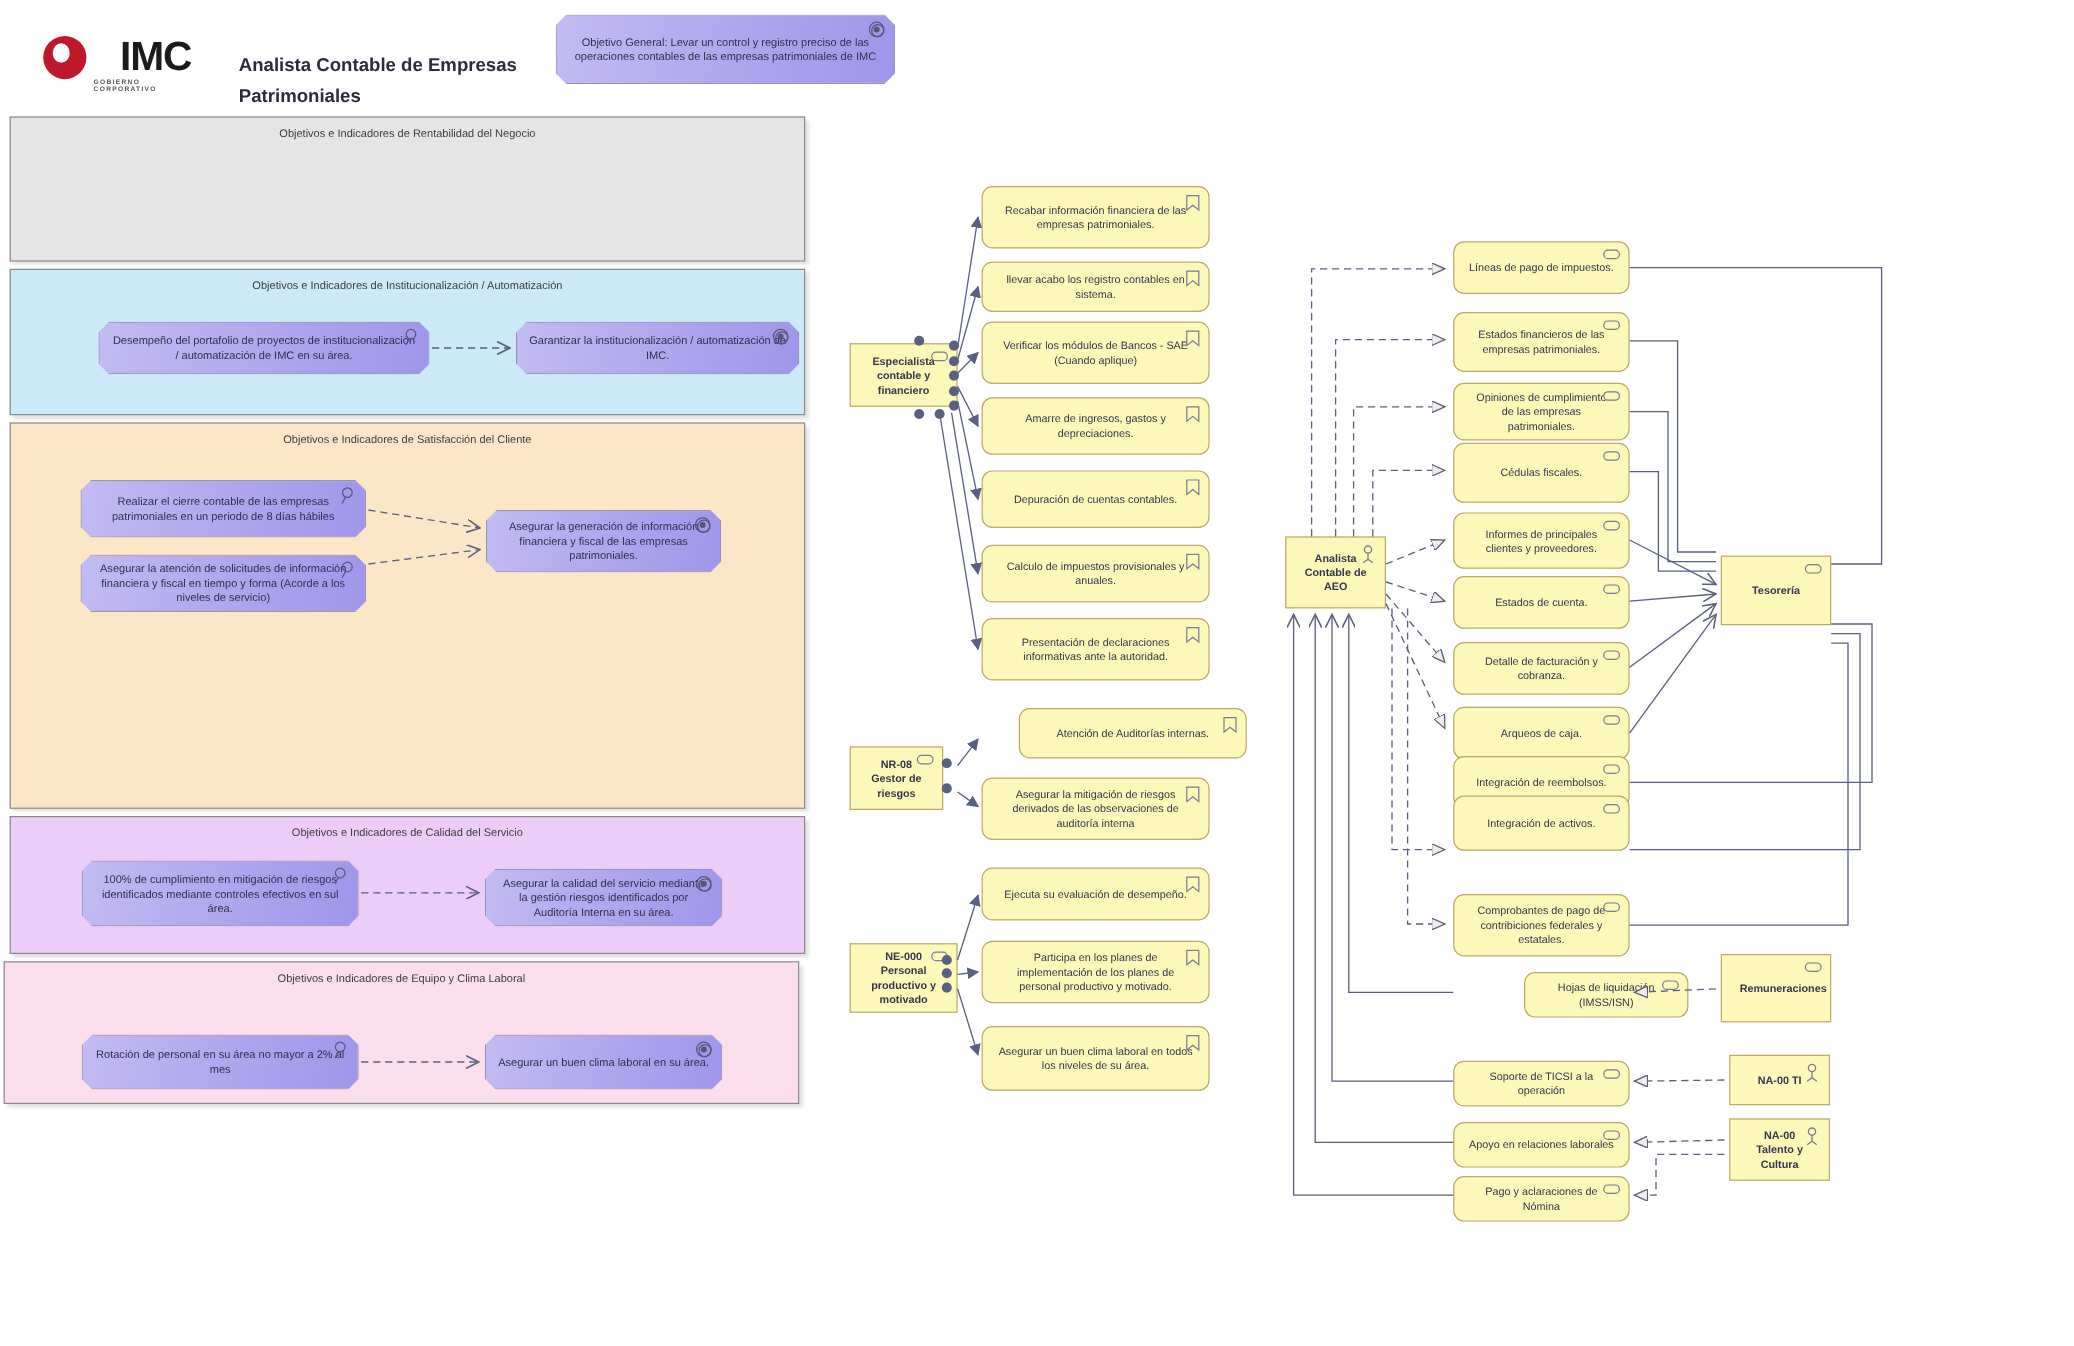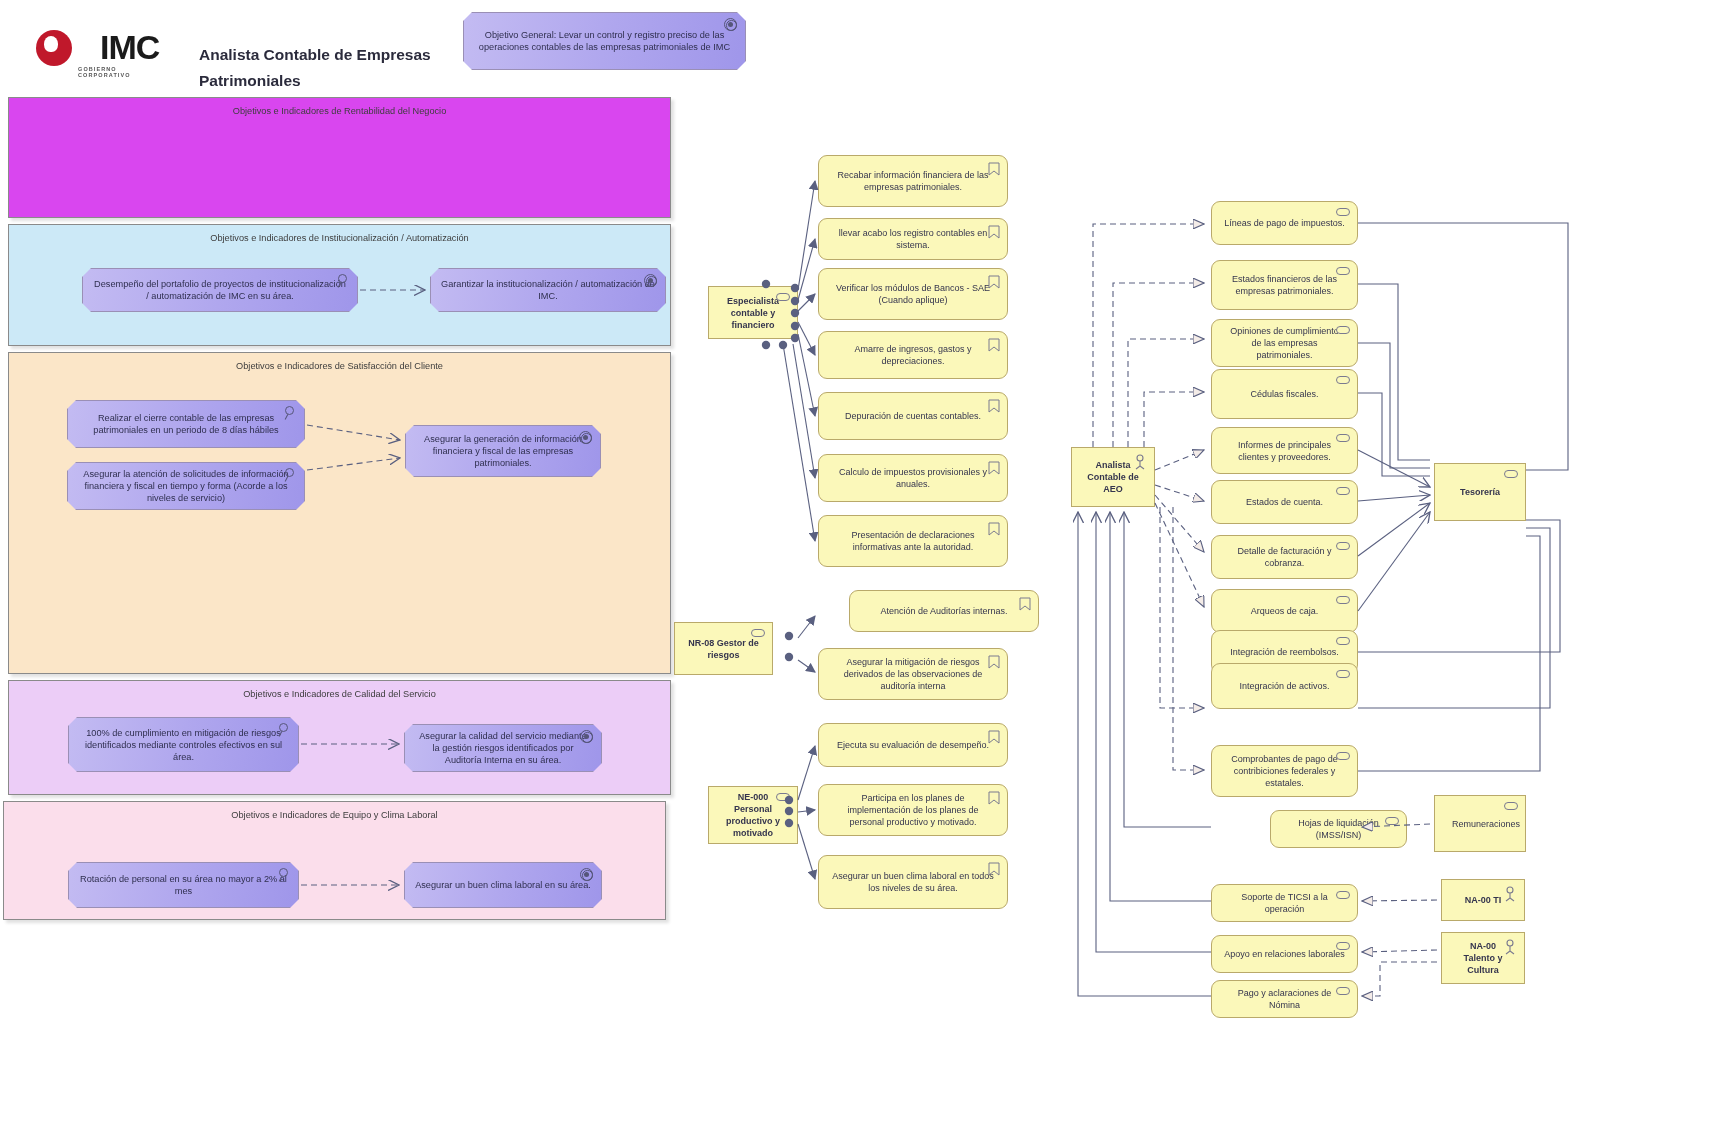--- a/index.html
+++ b/index.html
@@ -105,21 +105,21 @@
     <div class="logo-text">IMC</div>
     <div class="logo-sub">GOBIERNO CORPORATIVO</div>
   </div>
   <div class="page-title">Analista Contable de Empresas Patrimoniales</div>
 
   <div class="mot" style="left:463px; top:12px; width:283px; height:58px;">
     <span class="ico ico-driver"></span>
     <span>Objetivo General: Levar un control y registro preciso de las operaciones contables de las empresas patrimoniales de IMC</span>
   </div>
 
-  <div class="band" style="left:8px; top:97px; width:663px; height:121px; background:#d946ef;">
+  <div class="band" style="left:8px; top:97px; width:663px; height:121px; background:#e5e5e5;">
     <div class="band-title">Objetivos e Indicadores de Rentabilidad del Negocio</div>
   </div>
 
   <div class="band" style="left:8px; top:224px; width:663px; height:122px; background:#cce9f7;">
     <div class="band-title">Objetivos e Indicadores de Institucionalización / Automatización</div>
   </div>
 
   <div class="band" style="left:8px; top:352px; width:663px; height:322px; background:#fbe6c8;">
     <div class="band-title">Objetivos e Indicadores de Satisfacción del Cliente</div>
   </div>
@@ -185,21 +185,21 @@
   <div class="mot" style="left:404px; top:862px; width:198px; height:46px;">
     <span class="ico ico-driver"></span>
     <span>Asegurar un buen clima laboral en su área.</span>
   </div>
 
   <div class="ybox sq" style="left:708px; top:286px; width:90px; height:53px;">
     <span class="yicon ico-proc"></span>
     <span style="font-weight:bold;">Especialista contable y financiero</span>
   </div>
 
-  <div class="ybox sq" style="left:674px; top:622px; width:99px; height:53px;">
+  <div class="ybox sq" style="left:708px; top:622px; width:78px; height:53px;">
     <span class="yicon ico-proc"></span>
     <span style="font-weight:bold;">NR-08 Gestor de riesgos</span>
   </div>
 
   <div class="ybox sq" style="left:708px; top:786px; width:90px; height:58px;">
     <span class="yicon ico-proc"></span>
     <span style="font-weight:bold;">NE-000 Personal productivo y motivado</span>
   </div>
 
   <div class="ybox rounded" style="left:818px; top:155px; width:190px; height:52px;">
@@ -311,21 +311,21 @@
     <span style="font-weight:bold;">Analista Contable de AEO</span>
   </div>
 
   <div class="ybox sq" style="left:1434px; top:463px; width:92px; height:58px;">
     <span class="yicon ico-proc"></span>
     <span style="font-weight:bold;">Tesorería</span>
   </div>
 
   <div class="ybox sq" style="left:1434px; top:795px; width:92px; height:57px;">
     <span class="yicon ico-proc"></span>
-    <span style="font-weight:normal;padding-left:12px;">Remuneraciones</span>
+    <span style="font-weight:bold;padding-left:12px;">Remuneraciones</span>
   </div>
 
   <div class="ybox sq" style="left:1441px; top:879px; width:84px; height:42px;">
     <span class="yicon ico-actor">
       <svg width="14" height="16" viewBox="0 0 14 16">
           <circle cx="7" cy="4" r="3" fill="none" stroke="#7a7a8f" stroke-width="1.1"></circle>
           <path d="M7 7 v5 M3 15 l4 -3 l4 3" fill="none" stroke="#7a7a8f" stroke-width="1.1"></path>
         </svg>
     </span>
     <span style="font-weight:bold;">NA-00 TI</span>

